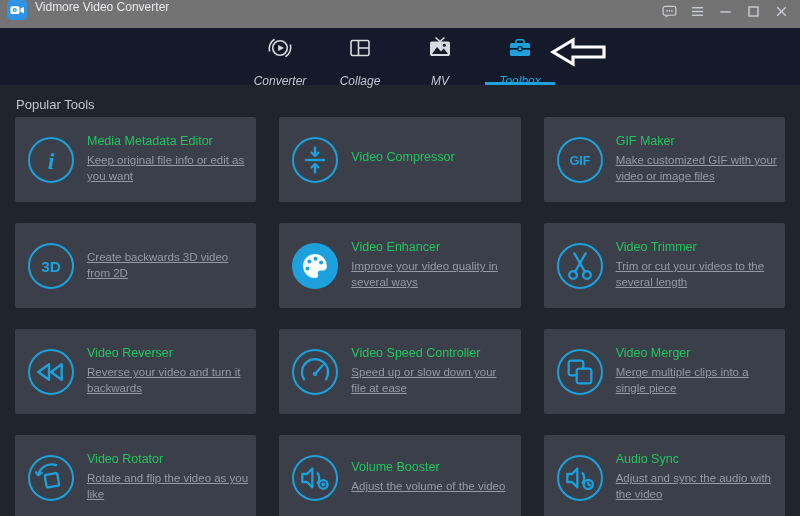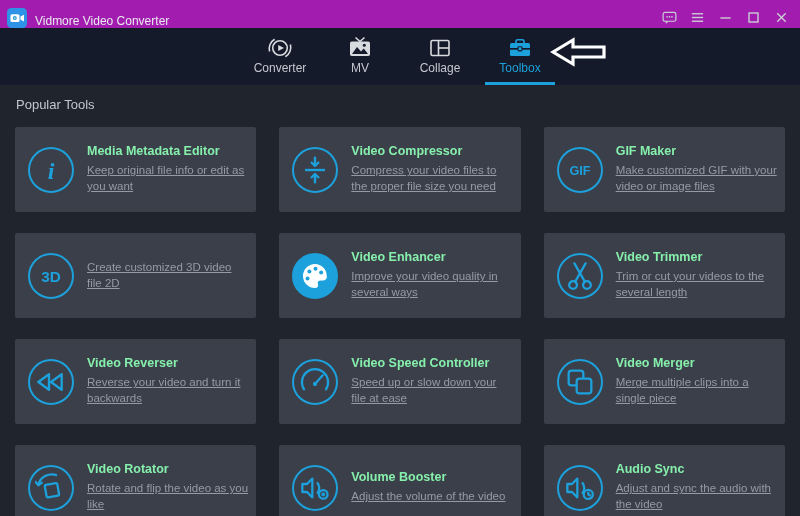--- a/index.html
+++ b/index.html
@@ -5,22 +5,22 @@
   * { margin:0; padding:0; box-sizing:border-box; }
   html,body { width:800px; height:516px; overflow:hidden; }
   body {
     font-family:"Liberation Sans", sans-serif;
     background:#20242d;
     color:#fff;
     -webkit-font-smoothing:antialiased;
   }
   
   .titlebar {
-    height:28px; background:#a21caf;
-    display:flex; align-items:flex-end;
+    height:28px; background:#737373;
+    display:flex; align-items:flex-start;
     padding:0 8px 0 7px;
   }
   .app-logo { width:20px; height:20px; flex:none; }
   .app-title { margin-left:8px; font-size:12px; color:#e8eaee; }
   .titlebar-spacer { flex:1; }
   .win-btn {
     width:22px; height:22px; display:flex; align-items:center; justify-content:center;
     margin-left:6px; cursor:pointer; border-radius:2px;
   }
   .win-btn svg { width:15px; height:15px; }
@@ -28,50 +28,50 @@
   .tabbar {
     height:57px; background:#141a29; position:relative;
     display:flex; justify-content:center; align-items:stretch; gap:10px;
   }
   .tab {
     width:70px; padding-top:7px; position:relative;
     display:flex; flex-direction:column; align-items:center;
     cursor:pointer;
   }
   .tab-icon { width:26px; height:26px; }
-  .tab-label { margin-top:0; font-size:12px; color:#c3c8d0; }
+  .tab-label { margin-top:13px; font-size:12px; color:#c3c8d0;font-style:italic; }
   .tab.active .tab-label { color:var(--accent); }
   .tab-underline {
     position:absolute; bottom:0; left:50%; transform:translateX(-50%);
     width:70px; height:3px; background:var(--accent);
   }
   .annotation-arrow { position:absolute; left:550px; top:9px; width:58px; height:30px; }
   
   .main { padding-top:12px; }
   .section-heading {
-    font-size:13px; color:#c2c7cf; padding:0 16px; margin-bottom:15px;
+    font-size:13px; color:#c2c7cf; padding:0 16px; margin-bottom:5px;
   }
   .tools-grid {
     display:grid; grid-template-columns:repeat(3, 1fr);
     gap:21px 23px; padding:0 15px;
   }
   .tool-card {
     background:#3a3f49; height:85px; border-radius:2px;
     display:flex; align-items:center; cursor:pointer;
   }
   .tool-icon {
     width:46px; height:46px; border-radius:50%;
     border:2.5px solid var(--accent);
     margin:0 13px 0 13px; flex:none;
     display:flex; align-items:center; justify-content:center;
   }
   .tool-icon.filled { background:var(--accent); }
   .tool-icon svg { width:32px; height:32px; display:block; }
   .tool-text { padding-right:8px; }
-  .tool-title { font-size:12.5px; font-weight:bold; color:#86efac; margin-bottom:5px; }
+  .tool-title { font-size:12.5px; font-weight:normal; color:#22c55e; margin-bottom:5px; }
   .tool-desc { font-size:11.5px; color:#959ba5; line-height:1.35;text-decoration:underline; }
 </style>
 </head>
 <body>
 
 <div class="titlebar">
   <span class="app-logo">
     <svg viewBox="0 0 20 20">
       <rect x="0" y="0" width="20" height="20" rx="4.5" fill="#2e93e6"></rect>
       <rect x="3.5" y="6.2" width="9" height="7.8" rx="1.5" fill="#ffffff"></rect>
@@ -125,39 +125,39 @@
         <path d="M2.6,16.5 A11,11 0 0 1 7.6,4.2"></path>
         <path d="M23.4,9.5 A11,11 0 0 1 18.4,21.8"></path>
         <polygon points="11.2,9.9 17,13 11.2,16.1" fill="#d7dade" stroke="none"></polygon>
       </svg>
     </span>
     <span class="tab-label">Converter</span>
   </div>
 
   <div class="tab">
     <span class="tab-icon">
+      <svg viewBox="0 0 26 26" fill="none" stroke="#d7dade" stroke-width="1.6">
+        <rect x="4" y="5.5" width="18" height="15" rx="1.5"></rect>
+        <line x1="11.5" y1="5.5" x2="11.5" y2="20.5"></line>
+        <line x1="11.5" y1="13" x2="22" y2="13"></line>
+      </svg>
+    </span>
+    <span class="tab-label">Collage</span>
+  </div>
+
+  <div class="tab">
+    <span class="tab-icon">
       <svg viewBox="0 0 26 26">
         <polyline points="8.5,2.5 13,6.5 17.5,2.5" fill="none" stroke="#d7dade" stroke-width="1.6"></polyline>
         <rect x="3" y="6.5" width="20" height="14.5" rx="1.8" fill="#d7dade"></rect>
         <polygon points="5,19 10,12 14,16.5 16.8,13.5 21,19" fill="#141a29"></polygon>
         <circle cx="17.3" cy="10.3" r="1.5" fill="#141a29"></circle>
       </svg>
     </span>
     <span class="tab-label">MV</span>
-  </div>
-
-  <div class="tab">
-    <span class="tab-icon">
-      <svg viewBox="0 0 26 26" fill="none" stroke="#d7dade" stroke-width="1.6">
-        <rect x="4" y="5.5" width="18" height="15" rx="1.5"></rect>
-        <line x1="11.5" y1="5.5" x2="11.5" y2="20.5"></line>
-        <line x1="11.5" y1="13" x2="22" y2="13"></line>
-      </svg>
-    </span>
-    <span class="tab-label">Collage</span>
   </div>
 
   <div class="tab active">
     <span class="tab-icon">
       <svg viewBox="0 0 26 26">
         <path d="M9,8 V6.3 a1.6,1.6 0 0 1 1.6,-1.6 h4.8 a1.6,1.6 0 0 1 1.6,1.6 V8" fill="none" stroke="#1da1dc" stroke-width="1.6"></path>
         <rect x="3" y="8" width="20" height="13" rx="1.6" fill="#1da1dc"></rect>
         <rect x="3" y="13" width="20" height="1.7" fill="#141a29"></rect>
         <rect x="11" y="11.7" width="4" height="4.2" rx="0.8" fill="#1da1dc" stroke="#141a29" stroke-width="1.1"></rect>
       </svg>
@@ -193,21 +193,20 @@
           <svg viewBox="-12 -12 24 24" fill="none" stroke="#1da1dc" stroke-width="1.8" stroke-linejoin="round">
       <line x1="-7.5" y1="0" x2="7.5" y2="0"></line>
       <line x1="0" y1="-10" x2="0" y2="-3"></line>
             <polyline points="-3,-6 0,-3 3,-6"></polyline>
       <line x1="0" y1="10" x2="0" y2="3"></line>
             <polyline points="-3,6 0,3 3,6"></polyline>
           </svg>
         </span>
     <div class="tool-text">
       <div class="tool-title">Video Compressor</div>
-      <div class="tool-desc">Compress your video files to the proper file size you need</div>
     </div>
   </div>
 
   <div class="tool-card">
     <span class="tool-icon">
           <svg viewBox="-12 -12 24 24">
             <text y="3.8" text-anchor="middle" font-size="9.5" font-weight="bold" font-family="Liberation Sans, sans-serif" fill="#1da1dc">GIF</text>
           </svg>
         </span>
     <div class="tool-text">
@@ -216,21 +215,21 @@
     </div>
   </div>
 
   <div class="tool-card">
     <span class="tool-icon">
           <svg viewBox="-12 -12 24 24">
             <text y="4.2" text-anchor="middle" font-size="11.5" font-weight="bold" font-family="Liberation Sans, sans-serif" fill="#1da1dc">3D</text>
           </svg>
         </span>
     <div class="tool-text">
-      <div class="tool-desc">Create customized 3D video file 2D</div>
+      <div class="tool-desc">Create backwards 3D video from 2D</div>
     </div>
   </div>
 
   <div class="tool-card">
     <span class="tool-icon filled">
           <svg viewBox="-12 -12 24 24">
       <path d="M0,-9 a9,9 0 1 0 0,18 c1.8,0 2.8,-1.2 2.2,-2.8 c-0.6,-1.7 0.4,-2.9 2.2,-2.9 l2.2,0 a2.6,2.6 0 0 0 2.2,-3.4 a9,9 0 0 0 -8.8,-8.9 z" fill="#ffffff"></path>
       <circle cx="-4.2" cy="-3.4" r="1.5" fill="#1da1dc"></circle>
             <circle cx="0.4" cy="-5.4" r="1.5" fill="#1da1dc"></circle>
       <circle cx="4.6" cy="-2.6" r="1.5" fill="#1da1dc"></circle>

